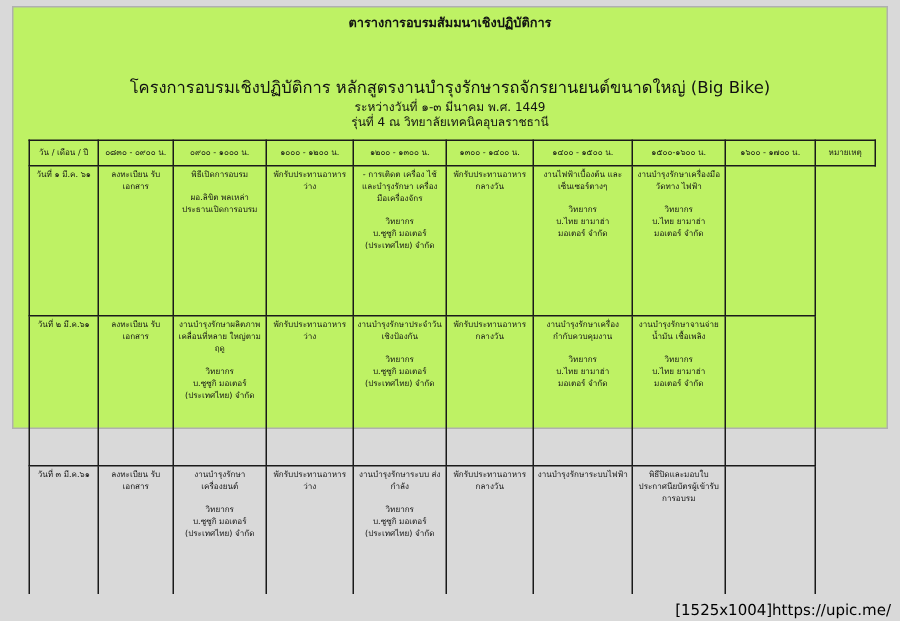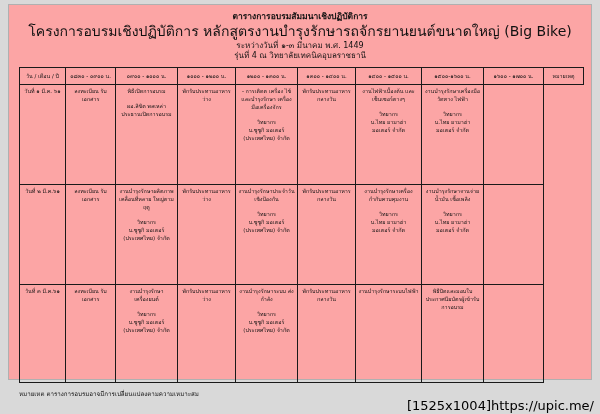--- a/index.html
+++ b/index.html
@@ -11,38 +11,39 @@
     height: 414px;
     background: #d9d9d9;
     font-family: "DejaVu Sans", sans-serif;
     overflow: hidden;
   }
   .page {
     position: absolute;
     left: 8px;
     top: 4px;
     width: 584px;
-    height: 376px;
-    background: #fca5a5;
+    height: 282px;
+    background: #bef264;
     border: 1px solid #b0b0b0;
     box-sizing: border-box;
     padding: 6px 10px 0 10px;
   }
   .hdr {
     text-align: center;
     line-height: 1.32;
   }
   .hdr .l1 {
     font-size: 8.5px;
     font-weight: bold;
     color: #111;
   }
   .hdr .l2 {
-    font-size: 14px;
-    color: #111;
+    font-size: 11px;
+    color: #111;
+    margin-top: 30px;
   }
   .hdr .l3 {
     font-size: 8px;
     color: #111;
   }
   .hdr .l4 {
     font-size: 8px;
     color: #111;
   }
   table.sched {
@@ -93,21 +94,21 @@
     left: 0;
     bottom: 0;
     width: 600px;
     height: 18px;
     background: #d9d9d9;
   }
   .footer-tag {
     position: absolute;
     right: 6px;
     bottom: 1px;
-    font-size: 13px;
+    font-size: 10px;
     color: #000;
     font-family: "DejaVu Sans", sans-serif;
   }
   col.c0 { width: 46px; }
   col.c1 { width: 50px; }
   col.c2 { width: 62px; }
   col.c3 { width: 58px; }
   col.c4 { width: 62px; }
   col.c5 { width: 58px; }
   col.c6 { width: 66px; }

